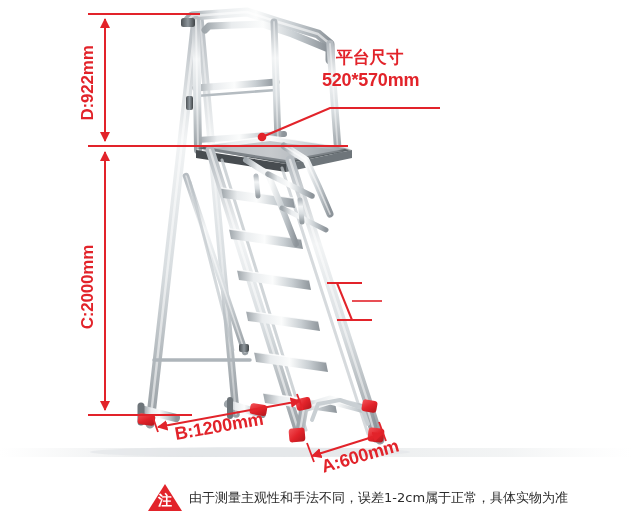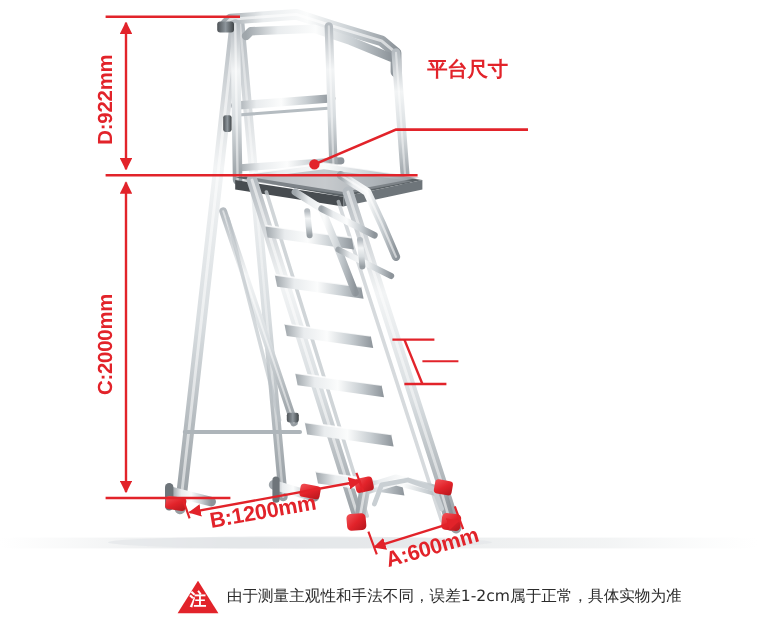--- a/index.html
+++ b/index.html
@@ -227,21 +227,22 @@
       <line x1="312" y1="456" x2="382" y2="434" marker-start="url(#arw)" marker-end="url(#arw)"></line>
       <line x1="307" y1="443" x2="314" y2="462" stroke-width="1.8"></line>
       <line x1="379" y1="422" x2="386" y2="441" stroke-width="1.8"></line>
     </g>
   </svg>
 
   <div class="dim-text vert" style="left:38px;top:73px;width:100px;text-align:center;font-size:17px;">D:922mm</div>
 
   <div class="dim-text vert" style="left:25px;top:277px;width:126px;text-align:center;font-size:17px;">C:2000mm</div>
 
-  <div class="dim-text cjk" style="left:356px;top:46px;font-size:17px;">平台尺寸</div>
+  <div class="dim-text cjk" style="left:336px;top:46px;font-size:17px;">平台尺寸</div>
+  <div class="dim-text" style="left:322px;top:70px;font-size:18px;">520*570mm</div>
 
 
   <div class="dim-text" style="left:175px;top:424px;font-size:18px;transform:rotate(-10deg);transform-origin:0 50%;">B:1200mm</div>
 
   <div class="dim-text" style="left:322px;top:457px;font-size:18px;transform:rotate(-16deg);transform-origin:0 50%;">A:600mm</div>
 
   <div id="footnote">
     <div id="tri">
       <span class="shape"></span>
       <span class="ch">注</span>

